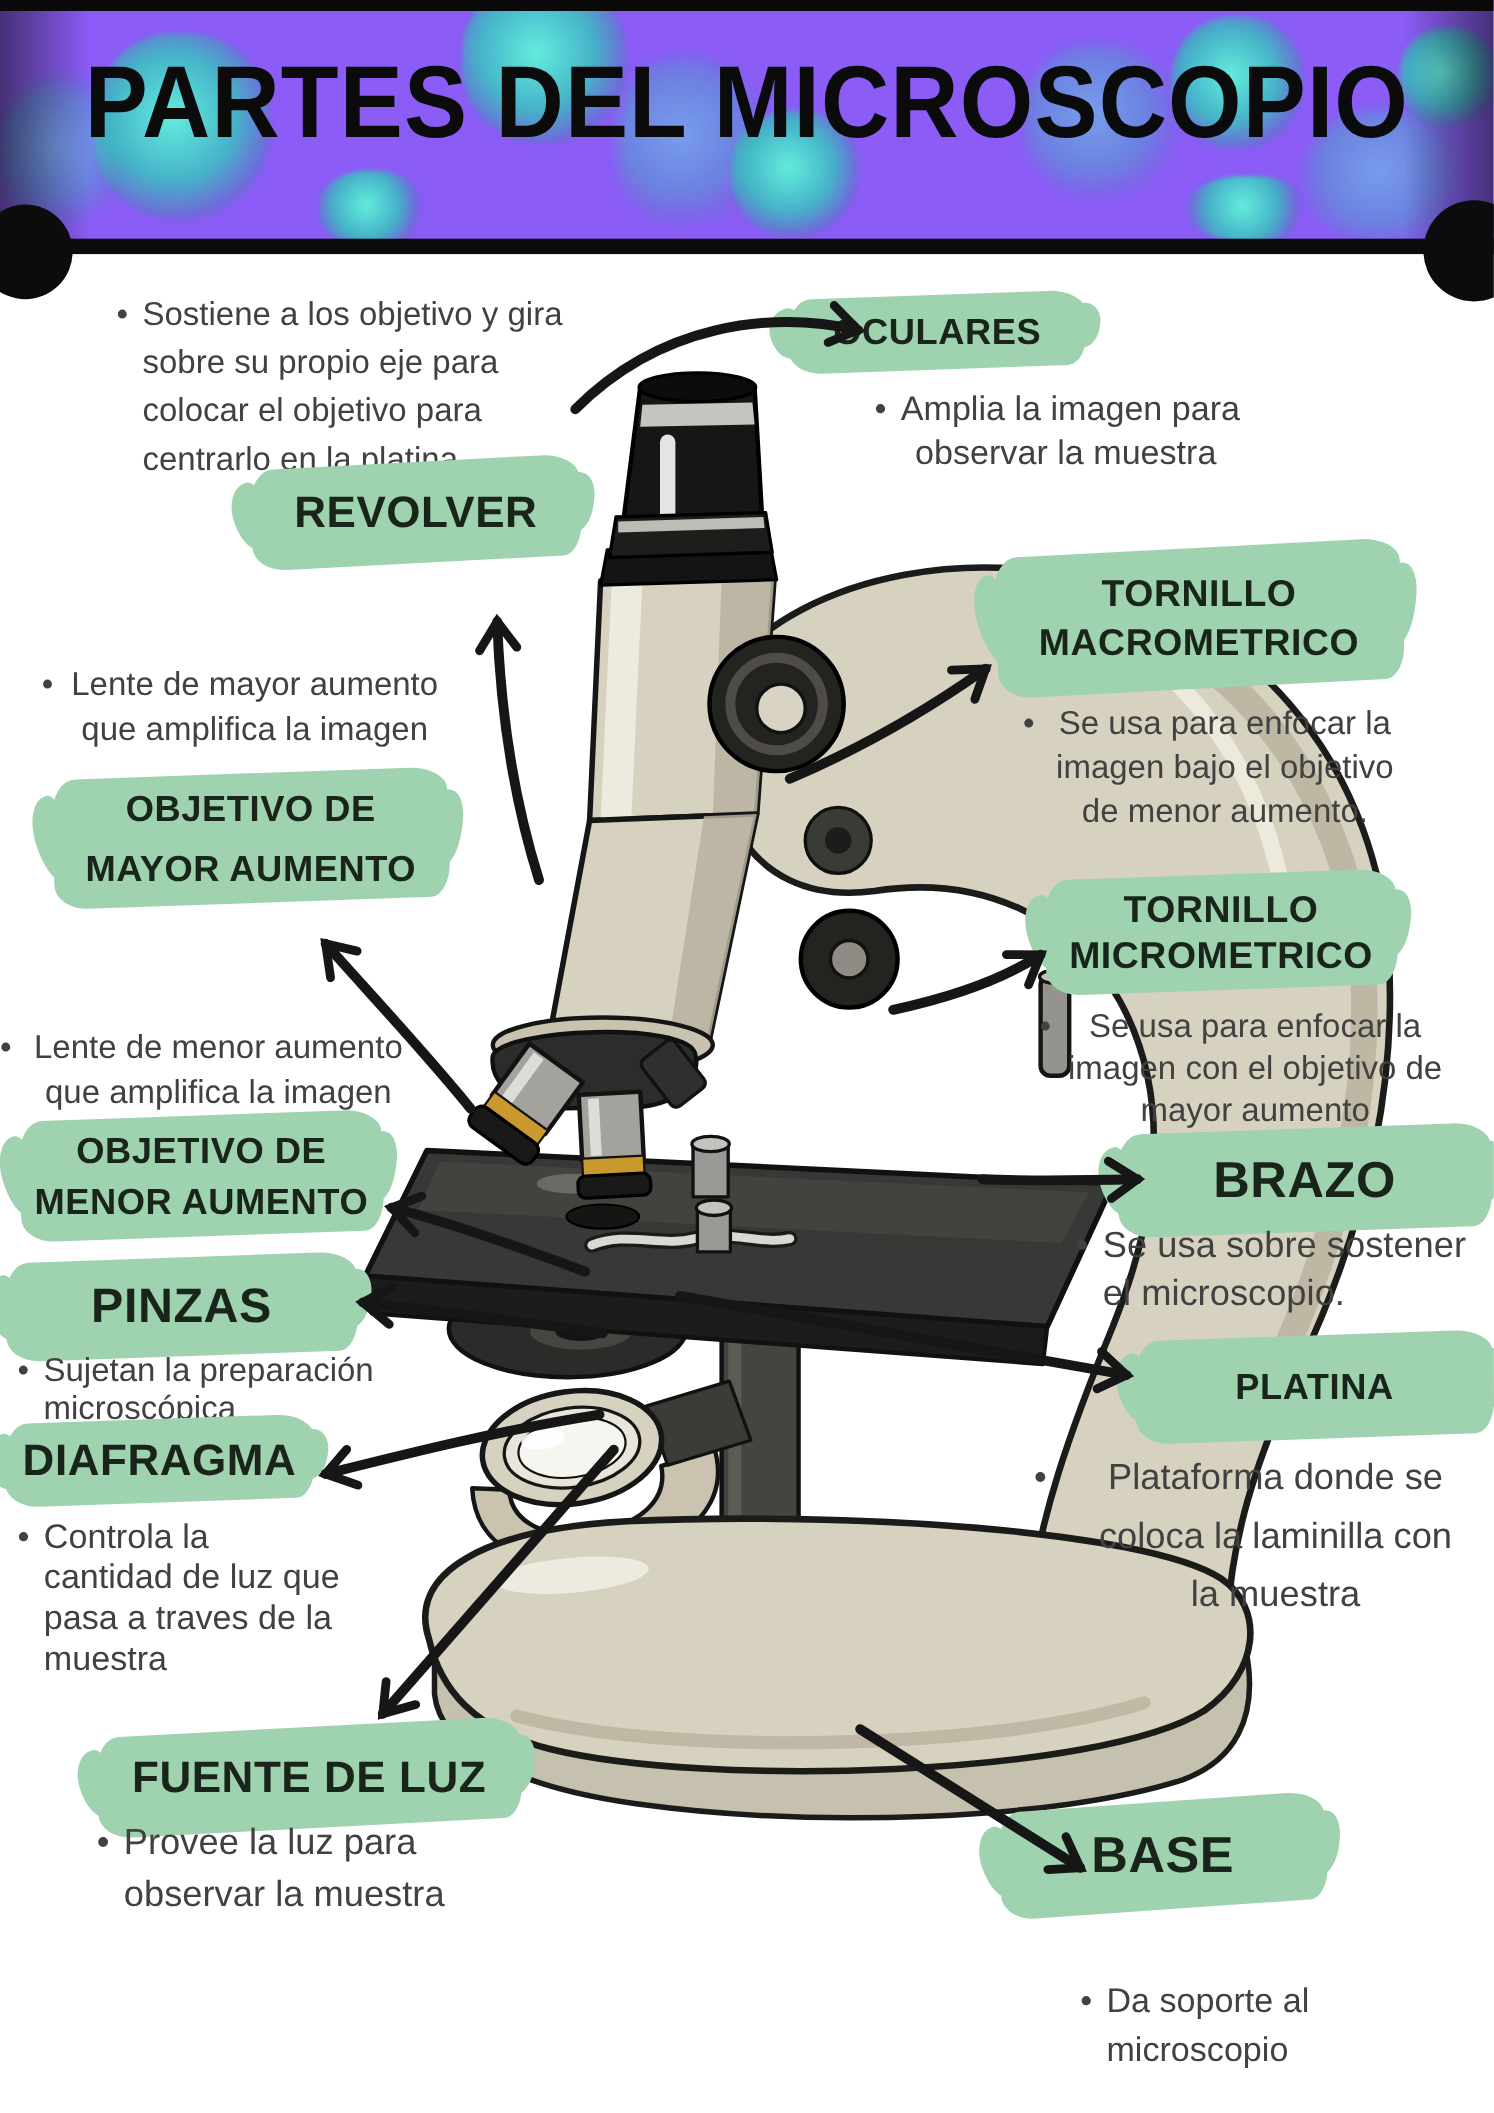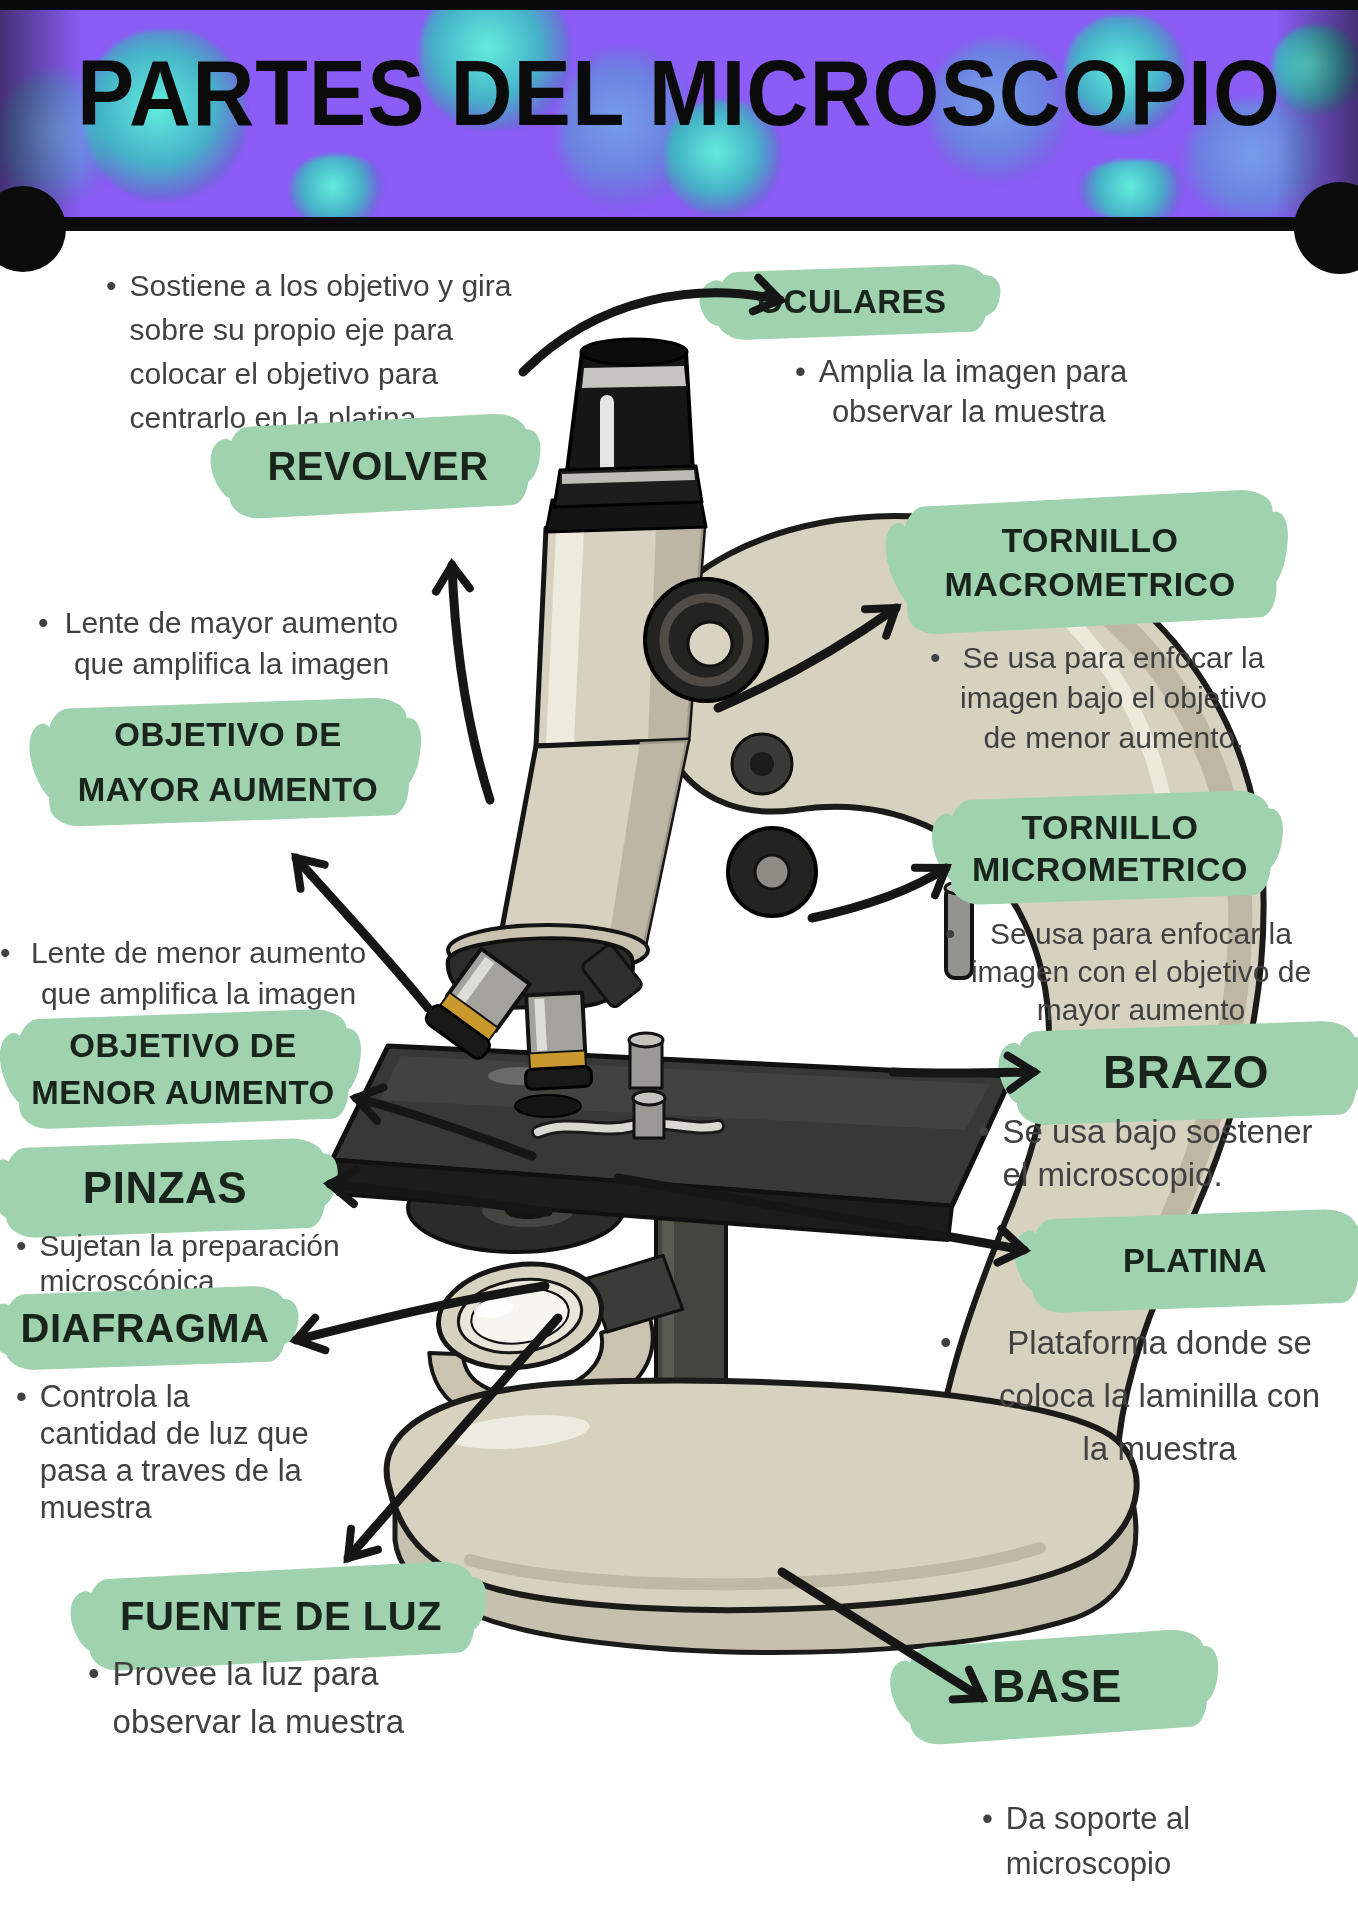--- a/index.html
+++ b/index.html
@@ -266,21 +266,21 @@
     </div>
 </div>
 
 <div class="label text-layer" style="left:1016px;top:1026px;width:340px;height:94px;">
   <div class="brush" style="transform:rotate(-2deg);"></div>
   <div class="label-text" style="font-size:46px;">BRAZO</div>
 </div>
 <div class="desc text-layer abs" style="left:978px;top:1110px;font-size:33px;line-height:43px;">
   <span class="bullet">•</span>
   <div class="lines">
-      <div>Se usa bajo sostener</div>
+      <div>Se usa sobre sostener</div>
       <div>el microscopio.</div>
     </div>
 </div>
 
 <div class="label text-layer" style="left:5px;top:1143px;width:320px;height:90px;">
   <div class="brush" style="transform:rotate(-2deg);"></div>
   <div class="label-text" style="font-size:44px;">PINZAS</div>
 </div>
 <div class="desc text-layer abs" style="left:16px;top:1228px;font-size:30px;line-height:35px;">
   <span class="bullet">•</span>

